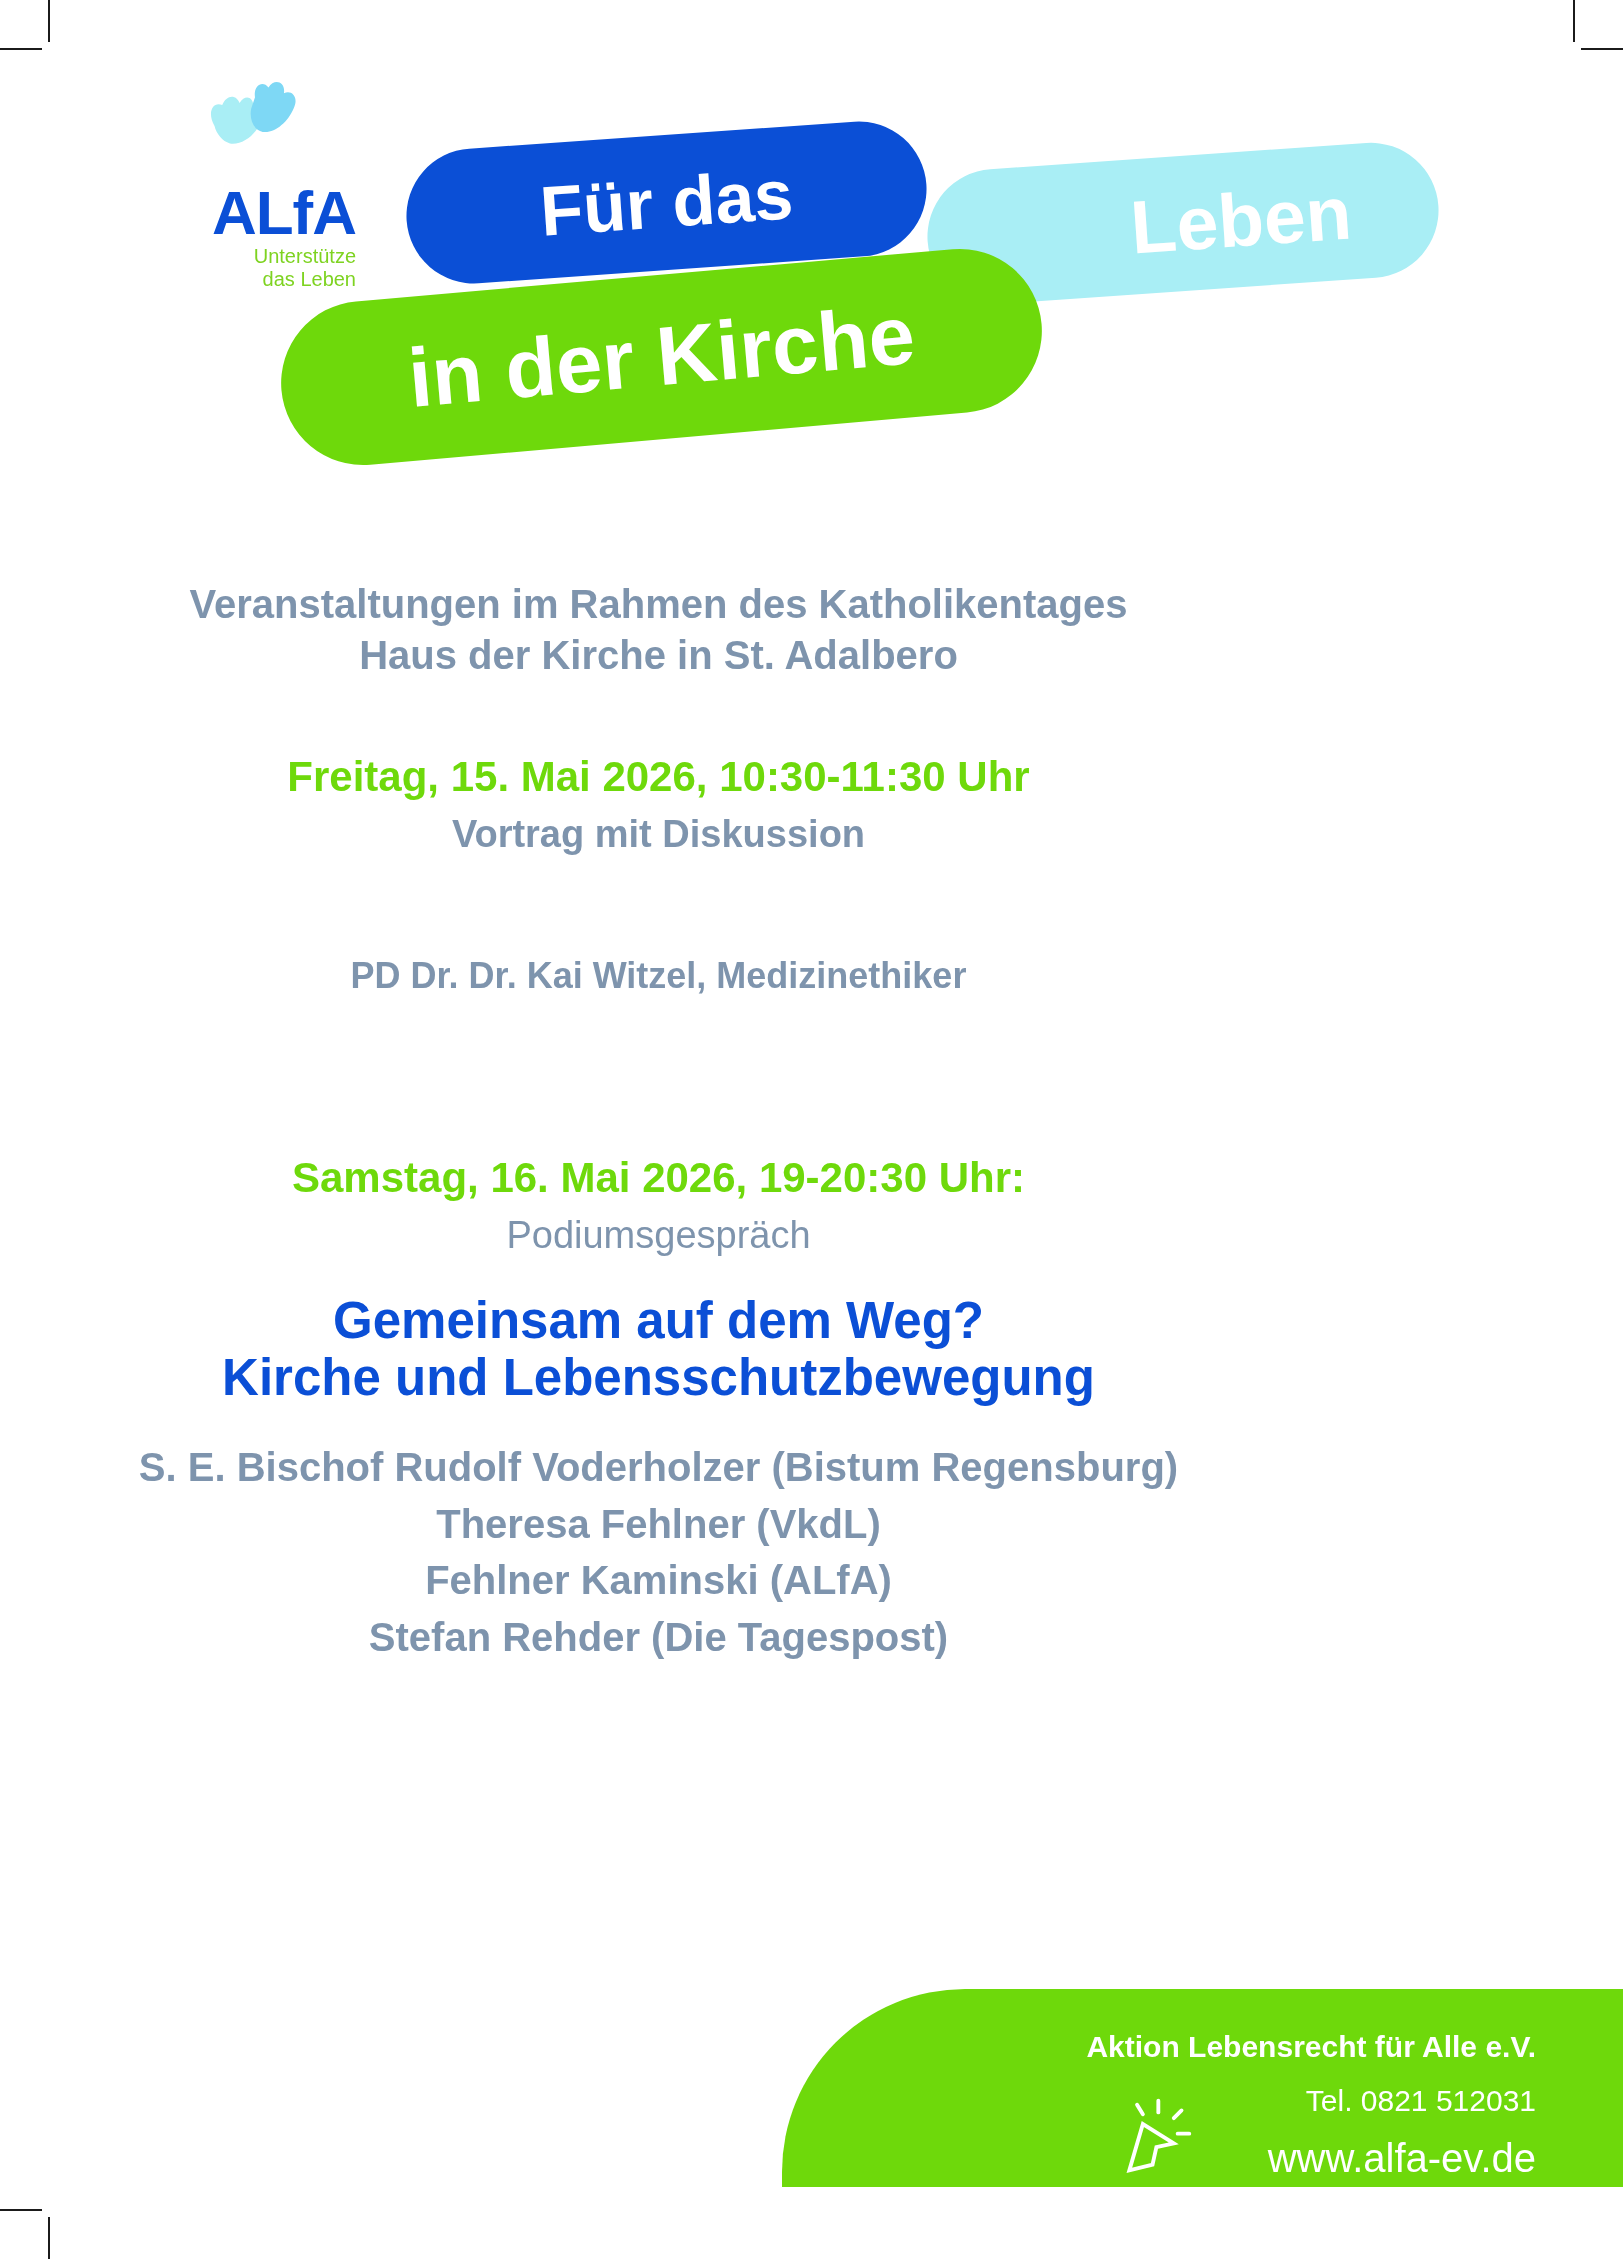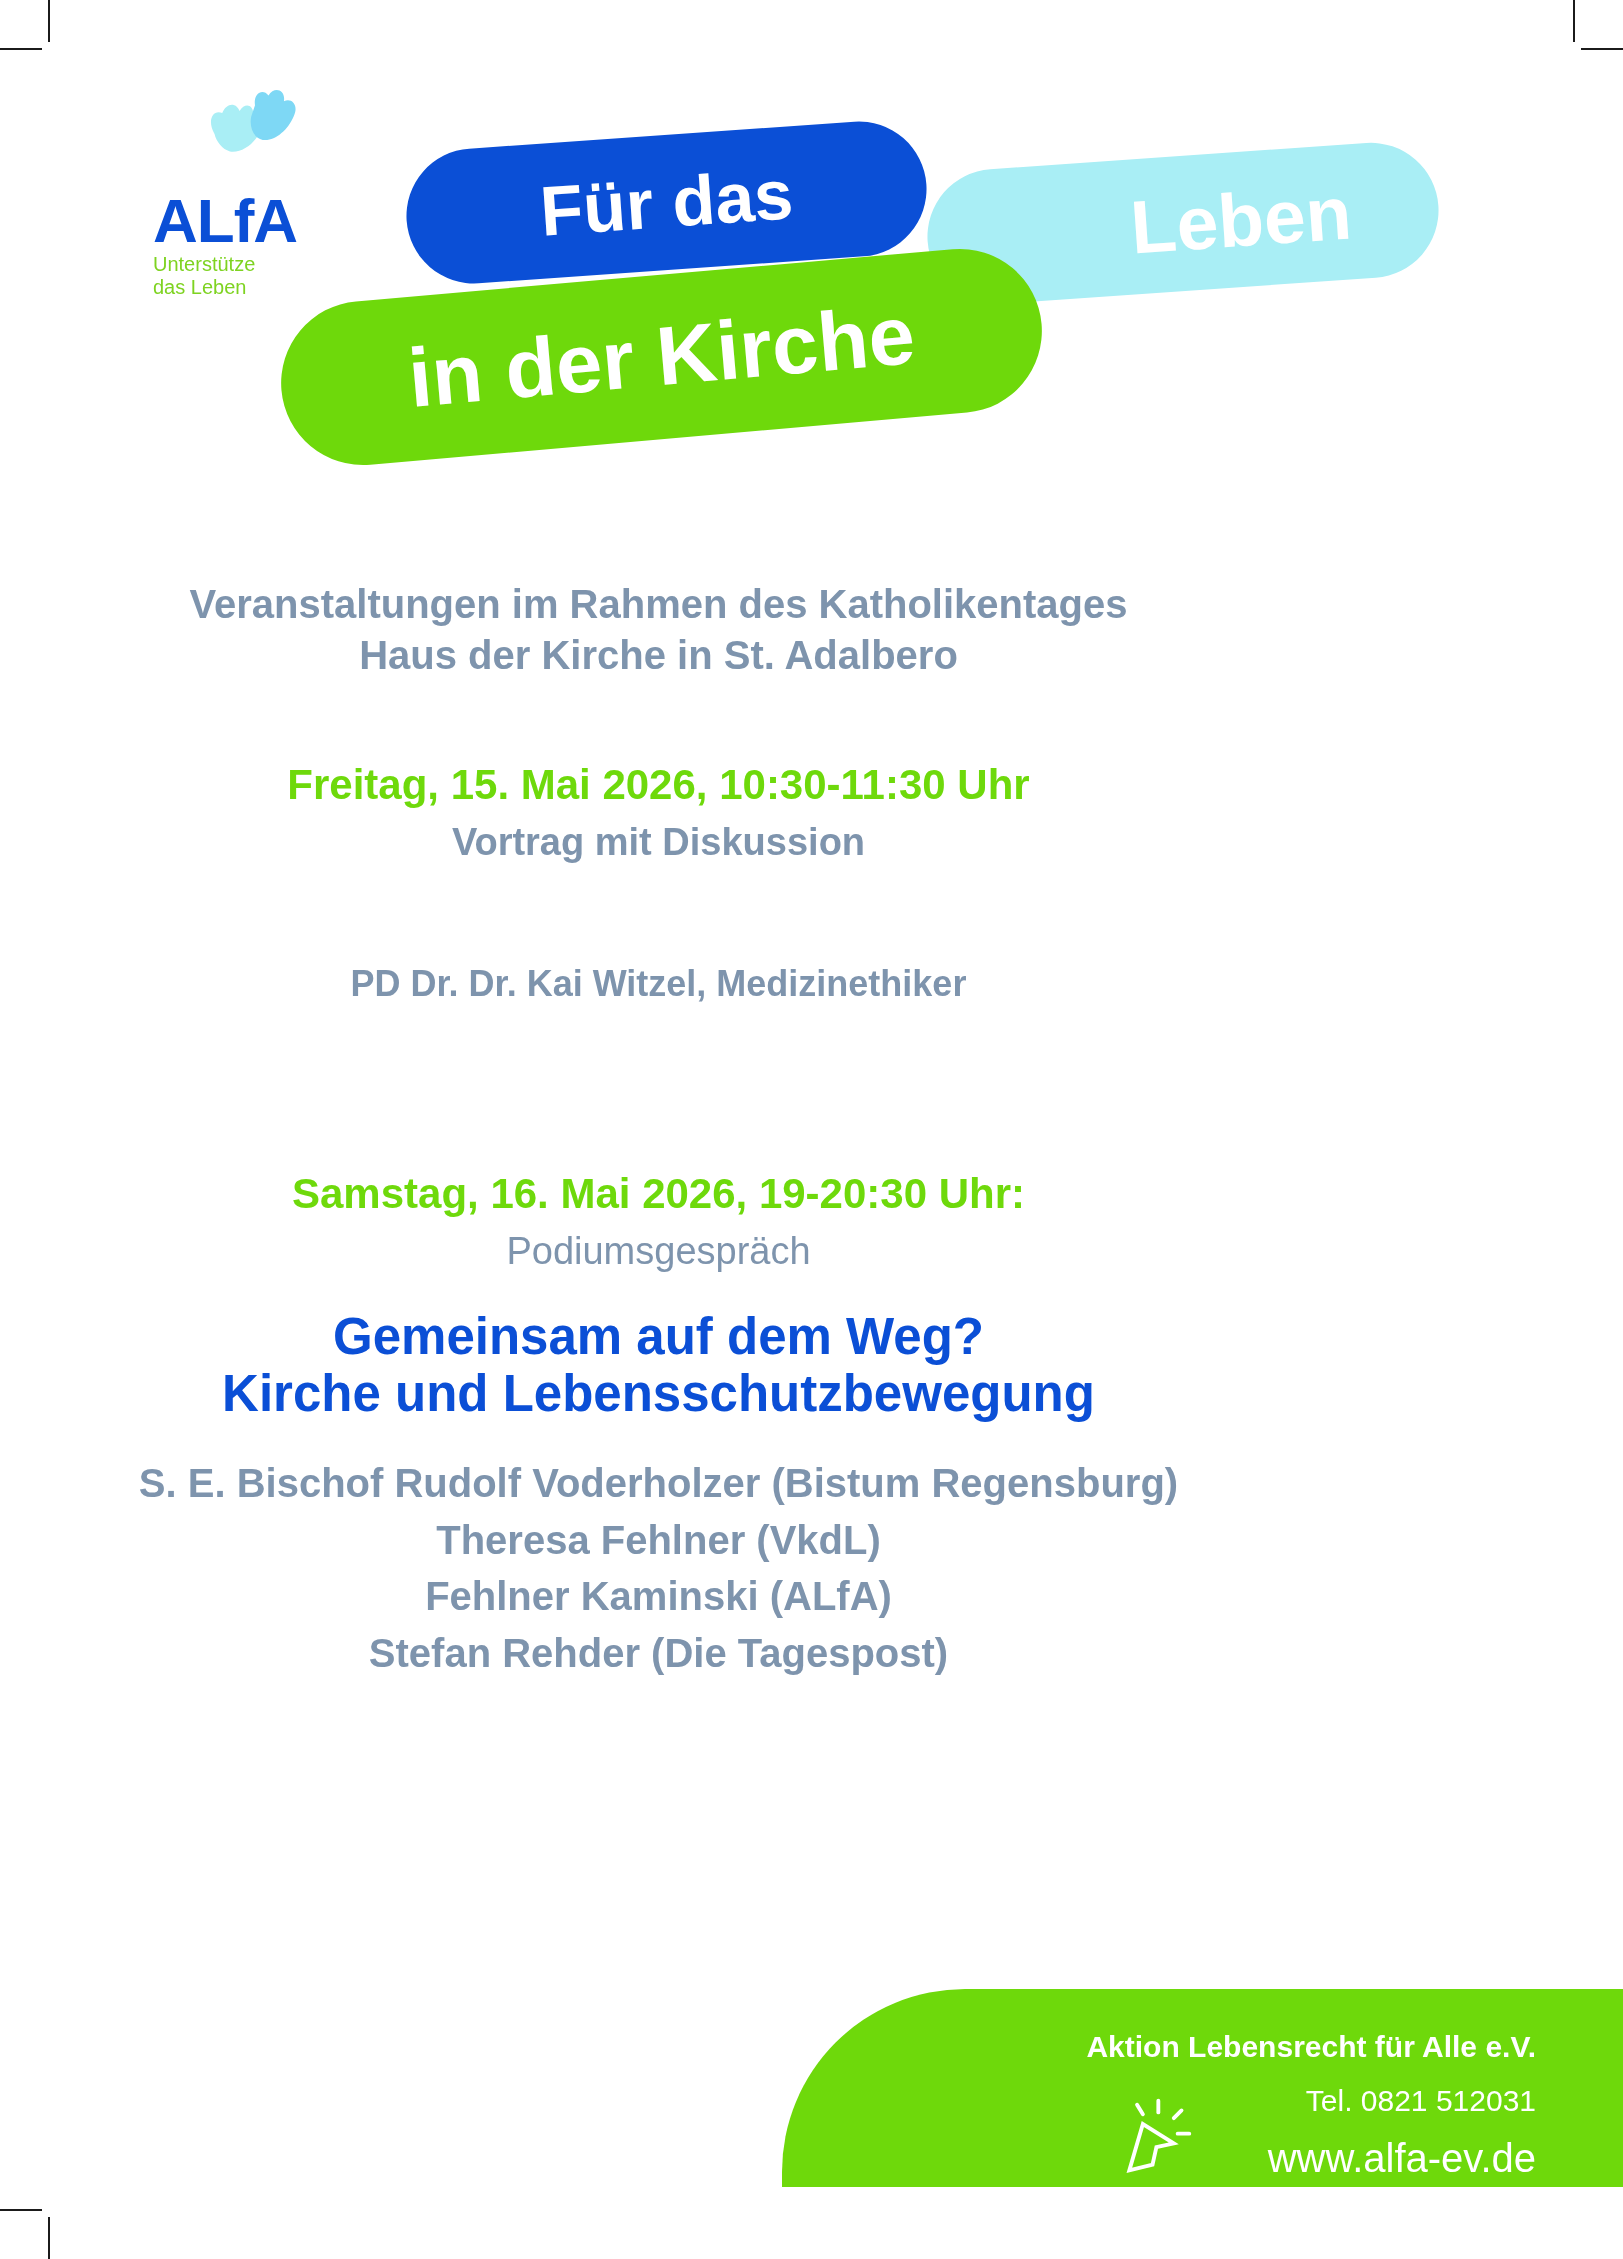--- a/index.html
+++ b/index.html
@@ -20,23 +20,23 @@
     position: absolute;
     background: #1b1b1b;
   }
   .crop.v { width: 1.9px; height: 42px; }
   .crop.h { height: 1.9px; width: 42px; }
 
   
   .logo {
     position: absolute;
     left: 153px;
-    top: 84px;
+    top: 76px;
     width: 203px;
-    text-align: left;
+    text-align: right;
   }
   .logo-hands {
     width: 116px;
     height: 106px;
     margin: 0 auto 1.9px auto;
     position: relative;
   }
   .logo-word {
     font-weight: bold;
     font-size: 62px;
@@ -109,21 +109,21 @@
     top: 579px;
     width: 1317px;
     text-align: center;
   }
   .intro {
     color: #7e94ad;
     font-weight: bold;
     font-size: 40px;
     line-height: 1.28;
   }
-  .block { margin-top: 16px; }
+  .block { margin-top: 8px; }
   .date {
     color: #6ed90b;
     font-weight: bold;
     font-size: 42px;
   }
   .kind {
     color: #7e94ad;
     font-weight: bold;
     font-size: 38px;
     margin-top: 11.6px;

